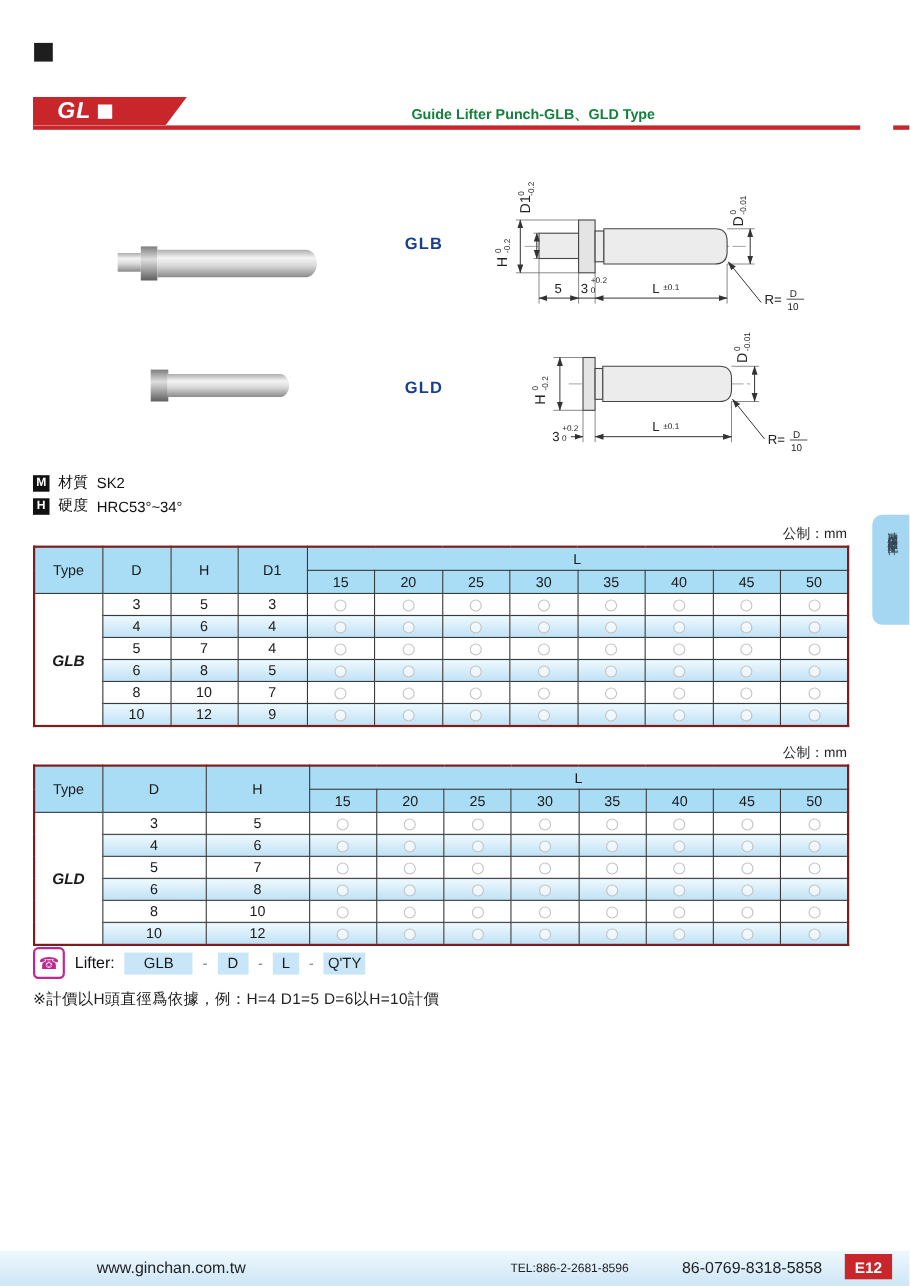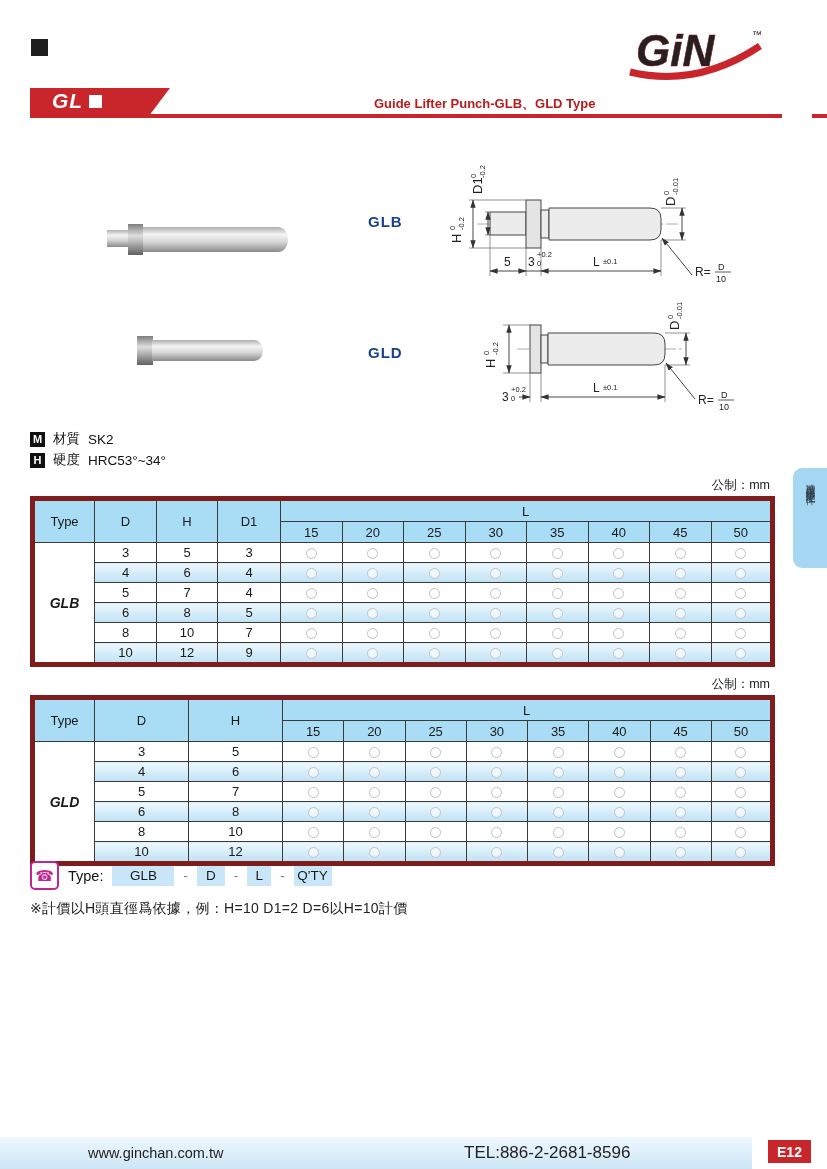--- a/index.html
+++ b/index.html
@@ -13,21 +13,21 @@
   
   .logo-box{left:622px;top:22px;width:160px;height:64px;}
 
   
   .banner{left:30px;top:88px;width:140px;height:26px;background:#c9262c;
           clip-path:polygon(0 0,100% 0,86% 100%,0 100%);
           display:flex;align-items:center;gap:6px;padding-left:22px;box-sizing:border-box;}
   .banner .gl{color:#fff;font-size:21px;font-weight:bold;font-style:italic;letter-spacing:1px;}
   .banner .sq{width:13px;height:13px;background:#fff;display:inline-block;}
   .title-zh{left:163px;top:87px;font-size:19px;font-weight:bold;letter-spacing:1.5px;color:#111;}
-  .title-en{left:374px;top:95px;font-size:13px;font-weight:bold;color:#b91c1c;}
+  .title-en{left:374px;top:95px;font-size:13px;font-weight:bold;color:#15803d;}
   .red-line{left:30px;top:114px;width:752px;height:4px;background:#c9262c;}
   .red-line-tail{left:812px;top:114px;width:15px;height:4px;background:#c9262c;}
 
   
   .metal{background:linear-gradient(180deg,#aeaeae 0%,#f4f4f4 30%,#d9d9d9 58%,#8a8a8a 100%);}
   .metal-dark{background:linear-gradient(180deg,#7e7e7e 0%,#dedede 38%,#bdbdbd 55%,#5f5f5f 100%);}
   .shaft-end{border-radius:0 10px 10px 0 / 0 12px 12px 0;}
   .pin-label{font-size:15px;font-weight:bold;color:#17418f;letter-spacing:1px;}
 
   
@@ -38,21 +38,21 @@
   text.frac{font-size:9px;}
 
   
   .spec-line{font-size:13.5px;color:#111;display:flex;align-items:center;gap:8px;}
   .badge{width:15px;height:15px;background:#111;color:#fff;font-size:11px;font-weight:bold;
          display:inline-flex;align-items:center;justify-content:center;}
 
   .unit{font-size:12.5px;color:#222;text-align:right;width:740px;}
 
   
-  table.spec{border-collapse:collapse;table-layout:fixed;width:740px;border:5px solid #7f1d1d;}
+  table.spec{border-collapse:collapse;table-layout:fixed;width:740px;border:2px solid #7f1d1d;}
   table.spec th,table.spec td{border:1px solid #3a3a3a;text-align:center;padding:0;
        font-size:13px;font-weight:normal;color:#1a1a1a;}
   table.spec thead th{background:#a9dcf5;height:20px;}
   table.spec tbody td{height:19px;background:#fff;}
   table.spec tbody tr:nth-child(even) td{background:linear-gradient(180deg,#eef8fe 0%,#bfe2f5 100%);}
   table.spec td.type-cell{font-weight:bold;font-style:italic;font-size:14px;background:#fff !important;}
   .dot{display:inline-block;width:9px;height:9px;border:1px solid #c2c2c2;border-radius:50%;
        background:rgba(255,255,255,.6);vertical-align:middle;}
 
   
@@ -65,42 +65,35 @@
 
   .note{font-size:14px;color:#222;letter-spacing:.3px;}
 
   
   .side-tab{left:793px;top:468px;width:34px;height:100px;background:#a5d7f3;
             border-radius:9px 0 0 9px;display:flex;justify-content:center;padding-top:8px;box-sizing:border-box;}
   .side-tab span{writing-mode:vertical-rl;text-orientation:upright;font-size:9.5px;
                  letter-spacing:1.5px;color:#33434f;}
 
   
-  .footer{left:0;top:1137px;width:752px;height:32px;
+  .footer{left:0;top:1137px;width:827px;height:32px;
           background:linear-gradient(180deg,#eff8fe 0%,#cde6f6 100%);}
   .footer .site{position:absolute;left:88px;top:0;line-height:32px;font-size:14.5px;color:#222;}
-  .footer .tel1{position:absolute;left:464px;top:0;line-height:32px;font-size:17px;color:#222;}
+  .footer .tel1{position:absolute;left:464px;top:0;line-height:32px;font-size:11px;color:#222;}
   .footer .tel2{position:absolute;left:620px;top:0;line-height:32px;font-size:14.5px;color:#222;}
   .page-no{left:768px;top:1140px;width:43px;height:23px;background:#c9262c;color:#fff;
            font-size:14px;font-weight:bold;display:flex;align-items:center;justify-content:center;}
 </style>
 </head>
 <body>
 
 <div class="page">
 
   <div class="abs corner-mark"></div>
 
-  <div class="abs logo-box">
-    <svg width="160" height="64" viewBox="0 0 160 64">
-      <path d="M8,50 Q75,66 138,24" stroke="#c9262c" stroke-width="7" fill="none"></path>
-      <text x="14" y="44" font-size="44" font-style="italic" font-weight="900" fill="#c9262c" stroke="#8d0f14" stroke-width="0.6">GiN</text>
-      <text x="130" y="16" font-size="10" fill="#c9262c">™</text>
-    </svg>
-  </div>
 
   <div class="abs banner">
     <span class="gl">GL</span>
     <span class="sq"></span>
   </div>
   <div class="abs title-en">Guide Lifter Punch-GLB、GLD Type</div>
   <div class="abs red-line"></div>
   <div class="abs red-line-tail"></div>
 
   <div class="abs" style="left:0;top:0;">
@@ -467,31 +460,32 @@
           <td><span class="dot"></span></td>
           <td><span class="dot"></span></td>
           <td><span class="dot"></span></td>
           <td><span class="dot"></span></td>
         </tr>
       </tbody>
   </table>
 
   <div class="abs order-row" style="left:30px;top:861px;">
     <span class="phone-ic">☎</span>
-    <span>Type:</span>
+    <span>Lifter:</span>
     <span class="obox" style="width:62px">GLB</span>
     <span class="osep">-</span>
     <span class="obox" style="width:28px">D</span>
     <span class="osep">-</span>
     <span class="obox" style="width:24px">L</span>
     <span class="osep">-</span>
     <span class="obox" style="width:38px">Q'TY</span>
   </div>
 
-  <div class="abs note" style="left:30px;top:900px;">※計價以H頭直徑爲依據，例：H=10 D1=2 D=6以H=10計價</div>
+  <div class="abs note" style="left:30px;top:900px;">※計價以H頭直徑爲依據，例：H=4 D1=5 D=6以H=10計價</div>
 
   <div class="abs footer">
     <span class="site">www.ginchan.com.tw</span>
     <span class="tel1">TEL:886-2-2681-8596</span>
+    <span class="tel2">86-0769-8318-5858</span>
   </div>
   <div class="abs page-no">E12</div>
 
 </div>
 
 </body></html>

